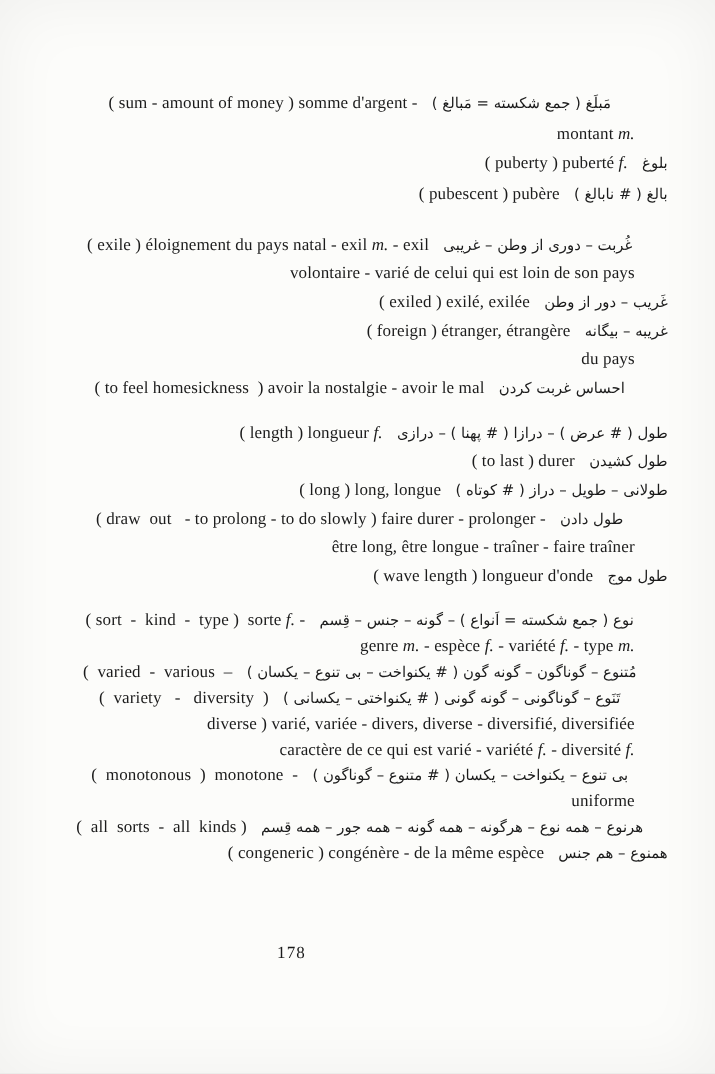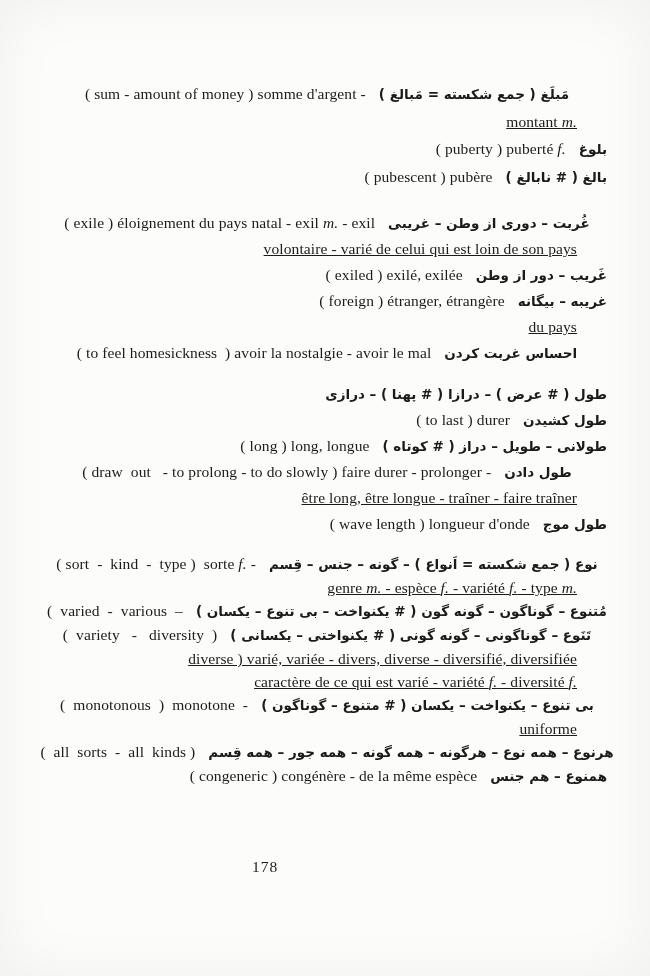--- a/index.html
+++ b/index.html
@@ -35,34 +35,34 @@
     justify-content: flex-end;
     gap: 13px;
     line-height: 27px;
     white-space: pre;
   }
   .section:nth-child(2) .line,
   .section:nth-child(3) .line { line-height: 26px; }
   .section:nth-child(4) .line { line-height: 23px; }
 
   .line.full { justify-content: center; }
-  .line.cont { padding-right: 30px; text-decoration: underline; }
+  .line.cont { padding-right: 30px; }
 
   .fr {
     direction: ltr;
     unicode-bidi: embed;
     font-size: 15.5px;
     letter-spacing: 0.1px;
   }
   .fr i { font-style: italic; }
   .fa {
     direction: rtl;
     unicode-bidi: embed;
     font-family: "DejaVu Sans", sans-serif;
-    font-weight: bold;
+    font-weight: normal;
     font-size: 13.5px;
     letter-spacing: 0;
   }
   .page-number {
     position: absolute;
     top: 858px;
     left: 0;
     width: 530px;
     text-align: center;
     font-size: 15.5px;
@@ -82,21 +82,21 @@
       </div>
       <div class="section">
         <div class="line full"><span class="fr">( exile ) éloignement du pays natal - exil <i>m.</i> - exil</span><span class="fa" dir="rtl">غُربت – دوری از وطن – غریبی</span></div>
         <div class="line cont"><span class="fr">volontaire - varié de celui qui est loin de son pays</span></div>
         <div class="line right"><span class="fr">( exiled ) exilé, exilée</span><span class="fa" dir="rtl">غَریب – دور از وطن</span></div>
         <div class="line right"><span class="fr">( foreign ) étranger, étrangère</span><span class="fa" dir="rtl">غریبه – بیگانه</span></div>
         <div class="line cont"><span class="fr">du pays</span></div>
         <div class="line full"><span class="fr">( to feel homesickness  ) avoir la nostalgie - avoir le mal</span><span class="fa" dir="rtl">احساس غربت کردن</span></div>
       </div>
       <div class="section">
-        <div class="line right"><span class="fa" dir="rtl">طول ( # عرض ) – درازا ( # پهنا ) – درازی</span></div>
+        <div class="line right"><span class="fr">( length ) longueur <i>f.</i></span><span class="fa" dir="rtl">طول ( # عرض ) – درازا ( # پهنا ) – درازی</span></div>
         <div class="line right"><span class="fr">( to last ) durer</span><span class="fa" dir="rtl">طول کشیدن</span></div>
         <div class="line right"><span class="fr">( long ) long, longue</span><span class="fa" dir="rtl">طولانی – طویل – دراز ( # کوتاه )</span></div>
         <div class="line full"><span class="fr">( draw  out   - to prolong - to do slowly ) faire durer - prolonger -</span><span class="fa" dir="rtl">طول دادن</span></div>
         <div class="line cont"><span class="fr">être long, être longue - traîner - faire traîner</span></div>
         <div class="line right"><span class="fr">( wave length ) longueur d'onde</span><span class="fa" dir="rtl">طول موج</span></div>
       </div>
       <div class="section">
         <div class="line full"><span class="fr">( sort  -  kind  -  type )  sorte <i>f.</i> -</span><span class="fa" dir="rtl">نوع ( جمع شکسته = اَنواع ) – گونه – جنس – قِسم</span></div>
         <div class="line cont"><span class="fr">genre <i>m.</i> - espèce <i>f.</i> - variété <i>f.</i> - type <i>m.</i></span></div>
         <div class="line full"><span class="fr">(  varied  -  various  –</span><span class="fa" dir="rtl">مُتنوع – گوناگون – گونه گون ( # یکنواخت – بی تنوع – یکسان )</span></div>

